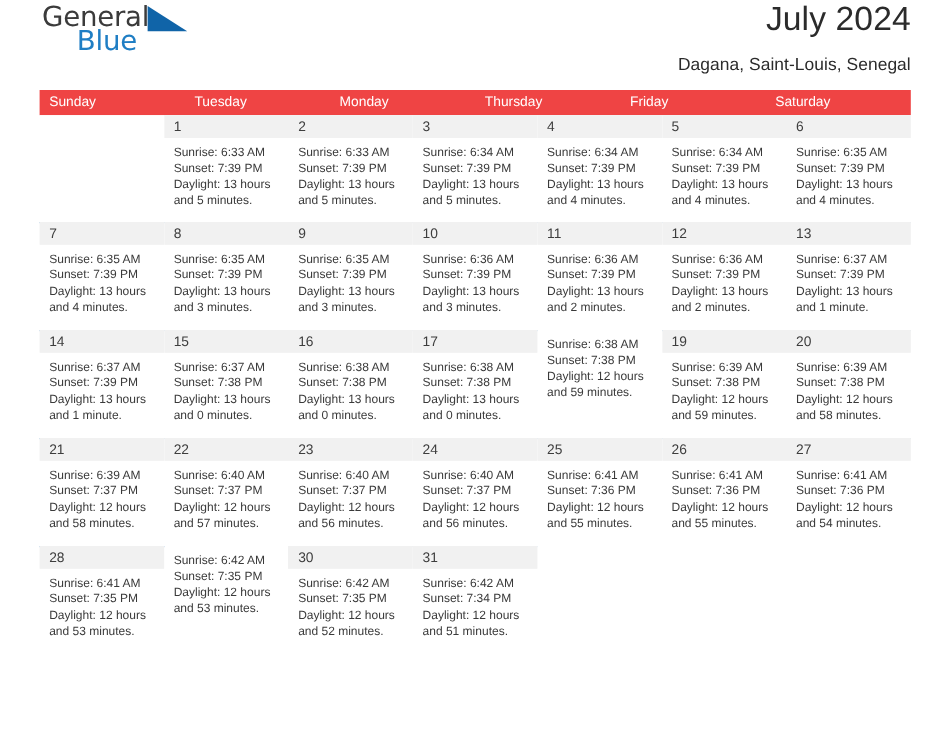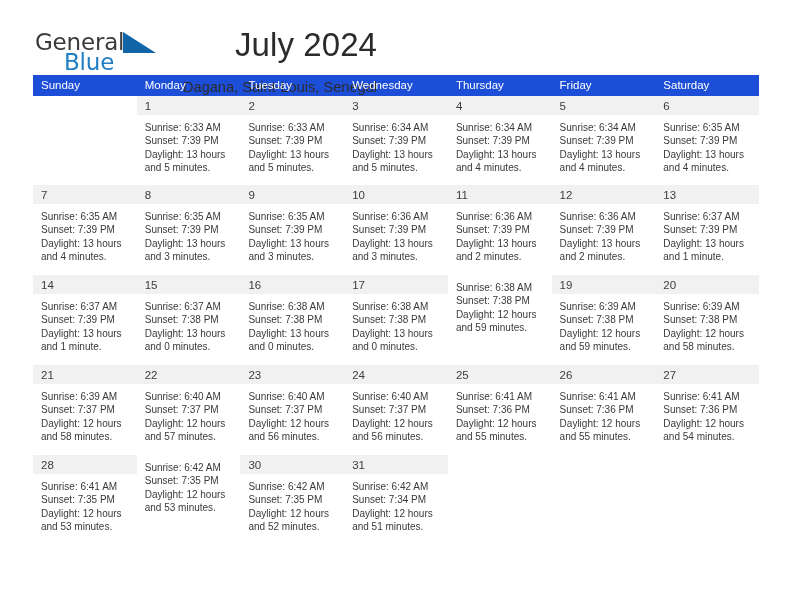--- a/index.html
+++ b/index.html
@@ -19,22 +19,21 @@
     width: 792px;
     height: 612px;
     box-sizing: border-box;
     padding: 0 33px;
   }
 
   
   .header {
     display: flex;
     align-items: flex-start;
-    justify-content: flex-start;
-    padding-top: 27px;
+    justify-content: space-between;
     height: 70px;
     box-sizing: border-box;
   }
   .logo {
     position: relative;
     width: 150px;
     height: 52px;
     user-select: none;
   }
   .logo-general {
@@ -62,41 +61,41 @@
     width: 0;
     height: 0;
     border-left: 33px solid #1064a8;
     border-top: 21px solid transparent;
   }
   .title-block {
     text-align: right;
     padding-top: 1px;
   }
   .cal-title {
-    font-size: 33px;
+    font-size: 28px;
     color: #2b2b2b;
     line-height: 1.05;
     font-weight: normal;
     letter-spacing: 0.1px;
   }
   .cal-subtitle {
     margin-top: 16px;
     font-size: 14.5px;
     color: #2b2b2b;
     letter-spacing: 0.05px;
   }
 
   
   .calendar {
     margin-top: 5px;
     width: 726px;
   }
   .weekday-row {
     display: flex;
-    background: #1d4ed8;
+    background: #ef4444;
     height: 21px;
   }
   .weekday {
     flex: 1 1 0;
     color: #ffffff;
     font-size: 11.5px;
     line-height: 21px;
     padding-left: 8px;
     box-sizing: border-box;
     white-space: nowrap;
@@ -167,23 +166,22 @@
     <div class="title-block">
       <div class="cal-title">July 2024</div>
       <div class="cal-subtitle">Dagana, Saint-Louis, Senegal</div>
     </div>
 
   </div>
 
   <div class="calendar">
     <div class="weekday-row" id="weekday-row">
         <div class="weekday">Sunday</div>
+        <div class="weekday">Tuesday</div>
         <div class="weekday">Monday</div>
-        <div class="weekday">Tuesday</div>
-        <div class="weekday">Wednesday</div>
         <div class="weekday">Thursday</div>
         <div class="weekday">Friday</div>
         <div class="weekday">Saturday</div>
       </div>
     <div id="weeks-container">
         <div class="week-row first">
           <div class="day-cell empty">
             <div class="daynum-band"><span class="daynum"></span></div>
           </div>
           <div class="day-cell filled">

